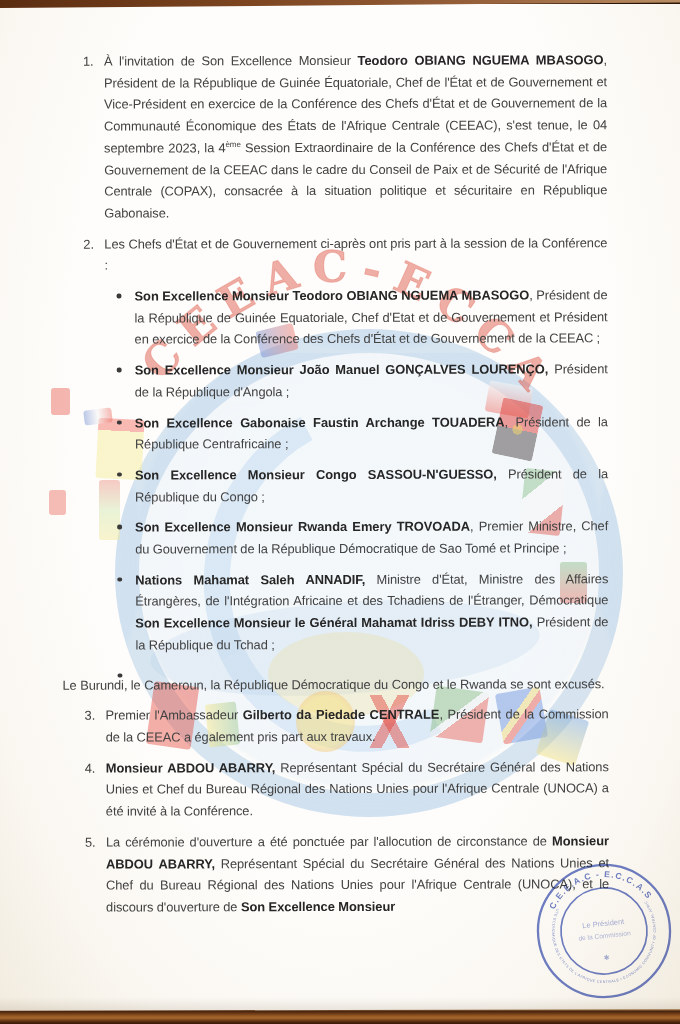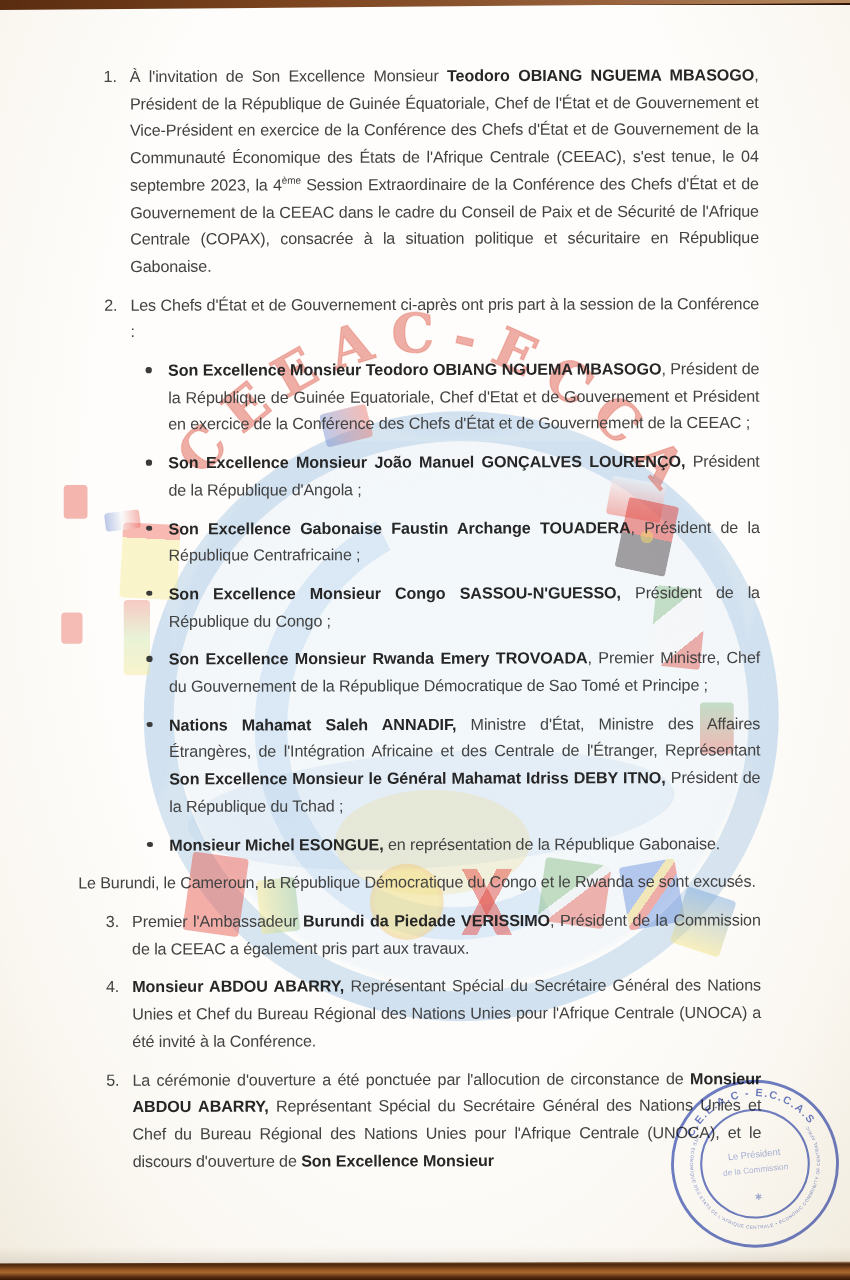--- a/index.html
+++ b/index.html
@@ -176,32 +176,31 @@
         <div class="block bullet">
           <span class="dot"></span>
           <p class="txt"><strong>Son Excellence Monsieur Congo SASSOU-N'GUESSO,</strong><span> Président de la République du Congo ;</span></p>
         </div>
         <div class="block bullet">
           <span class="dot"></span>
           <p class="txt"><strong>Son Excellence Monsieur Rwanda Emery TROVOADA</strong><span>, Premier Ministre, Chef du Gouvernement de la République Démocratique de Sao Tomé et Principe ;</span></p>
         </div>
         <div class="block bullet">
           <span class="dot"></span>
-          <p class="txt"><strong>Nations Mahamat Saleh ANNADIF,</strong><span> Ministre d'État, Ministre des Affaires Étrangères, de l'Intégration Africaine et des Centrale de l'Étranger, Représentant </span><strong>Son Excellence Monsieur le Général Mahamat Idriss DEBY ITNO,</strong><span> Président de la République du Tchad ;</span></p>
-        </div>
-        <div class="block bullet">
-          <span class="dot"></span>
-          <p class="txt"><strong>Monsieur Michel ESONGUE,</strong><span> en représentation de la République Gabonaise.</span></p>
+          <p class="txt"><strong>Nations Mahamat Saleh ANNADIF,</strong><span> Ministre d'État, Ministre des Affaires Étrangères, de l'Intégration Africaine et des Tchadiens de l'Étranger, Démocratique </span><strong>Son Excellence Monsieur le Général Mahamat Idriss DEBY ITNO,</strong><span> Président de la République du Tchad ;</span></p>
+        </div>
+        <div class="block bullet">
+          <span class="dot"></span>
         </div>
         <div class="block plain">
           <p class="txt"><span>Le Burundi, le Cameroun, la République Démocratique du Congo et le Rwanda se sont excusés.</span></p>
         </div>
         <div class="block numbered">
           <span class="num">3.</span>
-          <p class="txt"><span>Premier l'Ambassadeur </span><strong>Burundi da Piedade VERISSIMO</strong><span>, Président de la Commission de la CEEAC a également pris part aux travaux.</span></p>
+          <p class="txt"><span>Premier l'Ambassadeur </span><strong>Gilberto da Piedade CENTRALE</strong><span>, Président de la Commission de la CEEAC a également pris part aux travaux.</span></p>
         </div>
         <div class="block numbered">
           <span class="num">4.</span>
           <p class="txt"><strong>Monsieur ABDOU ABARRY,</strong><span> Représentant Spécial du Secrétaire Général des Nations Unies et Chef du Bureau Régional des Nations Unies pour l'Afrique Centrale (UNOCA) a été invité à la Conférence.</span></p>
         </div>
         <div class="block numbered">
           <span class="num">5.</span>
           <p class="txt"><span>La cérémonie d'ouverture a été ponctuée par l'allocution de circonstance de </span><strong>Monsieur ABDOU ABARRY,</strong><span> Représentant Spécial du Secrétaire Général des Nations Unies et Chef du Bureau Régional des Nations Unies pour l'Afrique Centrale (UNOCA), et le discours d'ouverture de </span><strong>Son Excellence Monsieur</strong></p>
         </div>
       </div>

